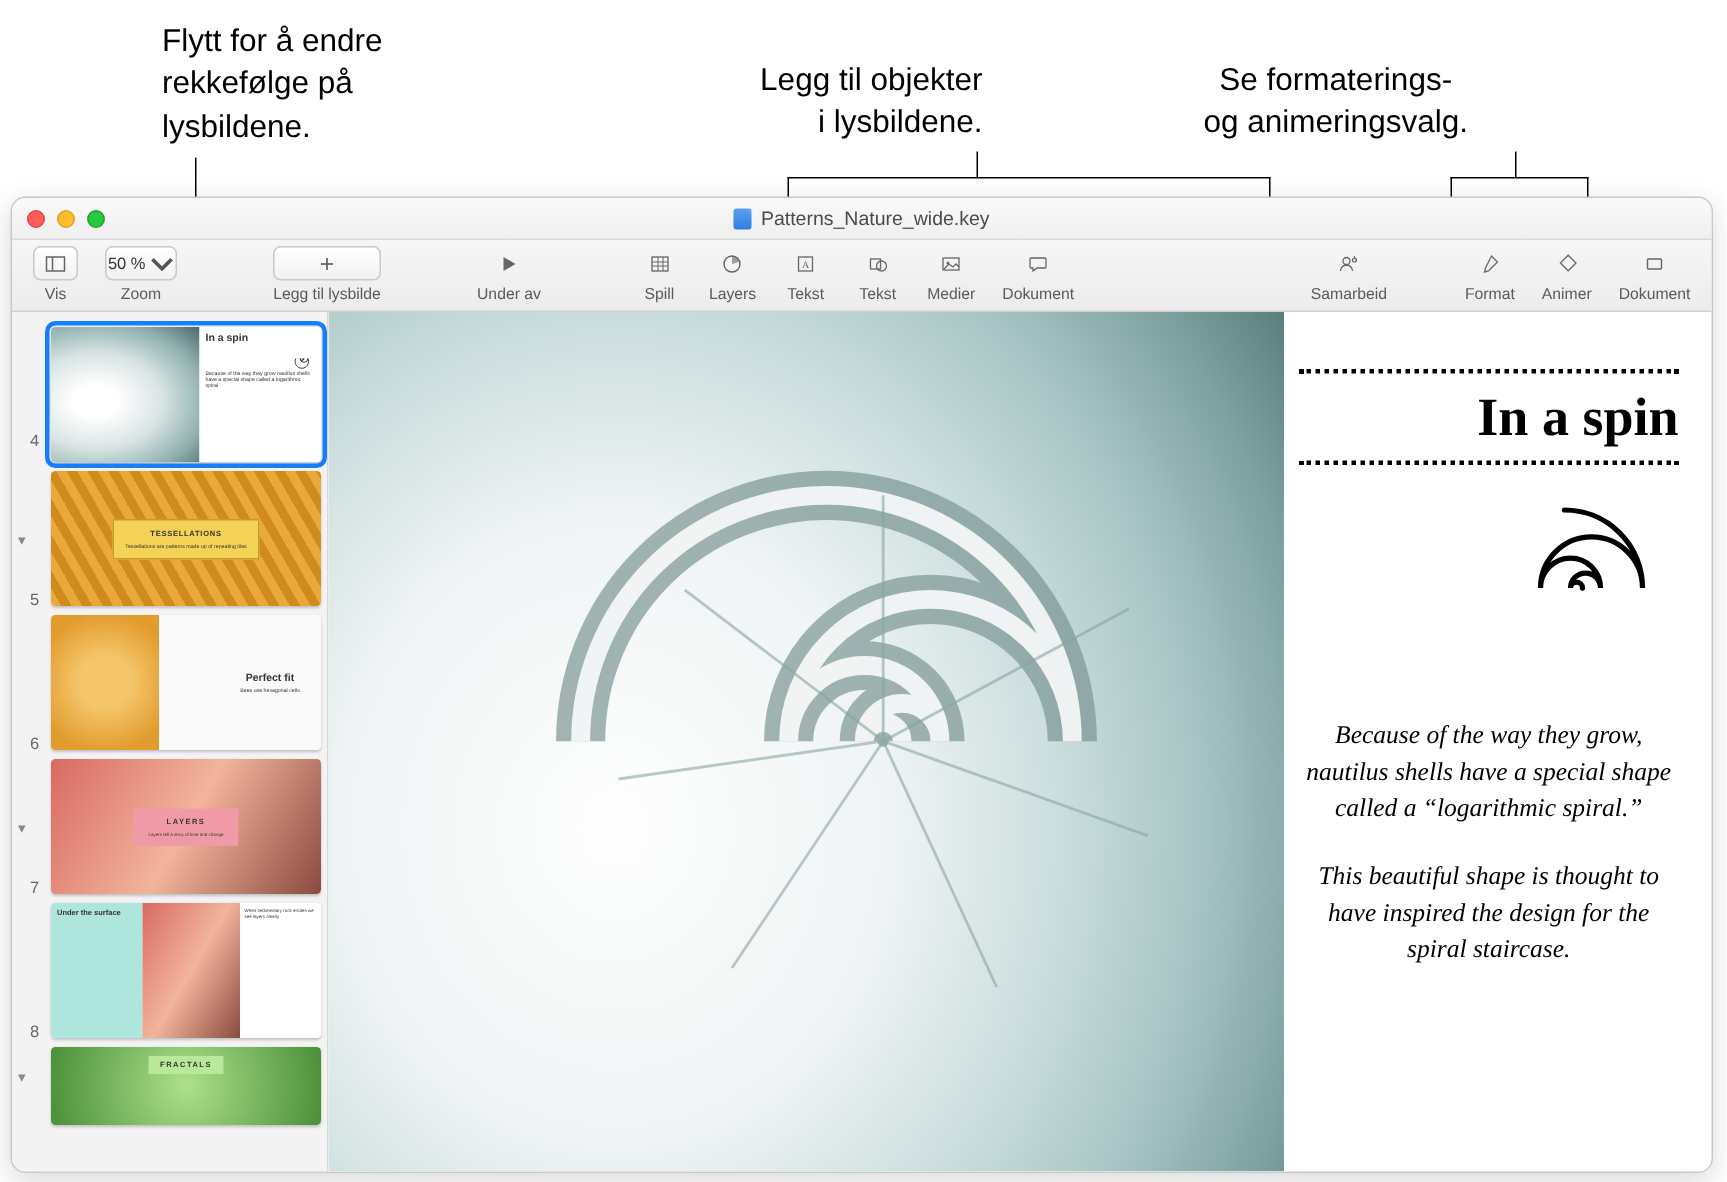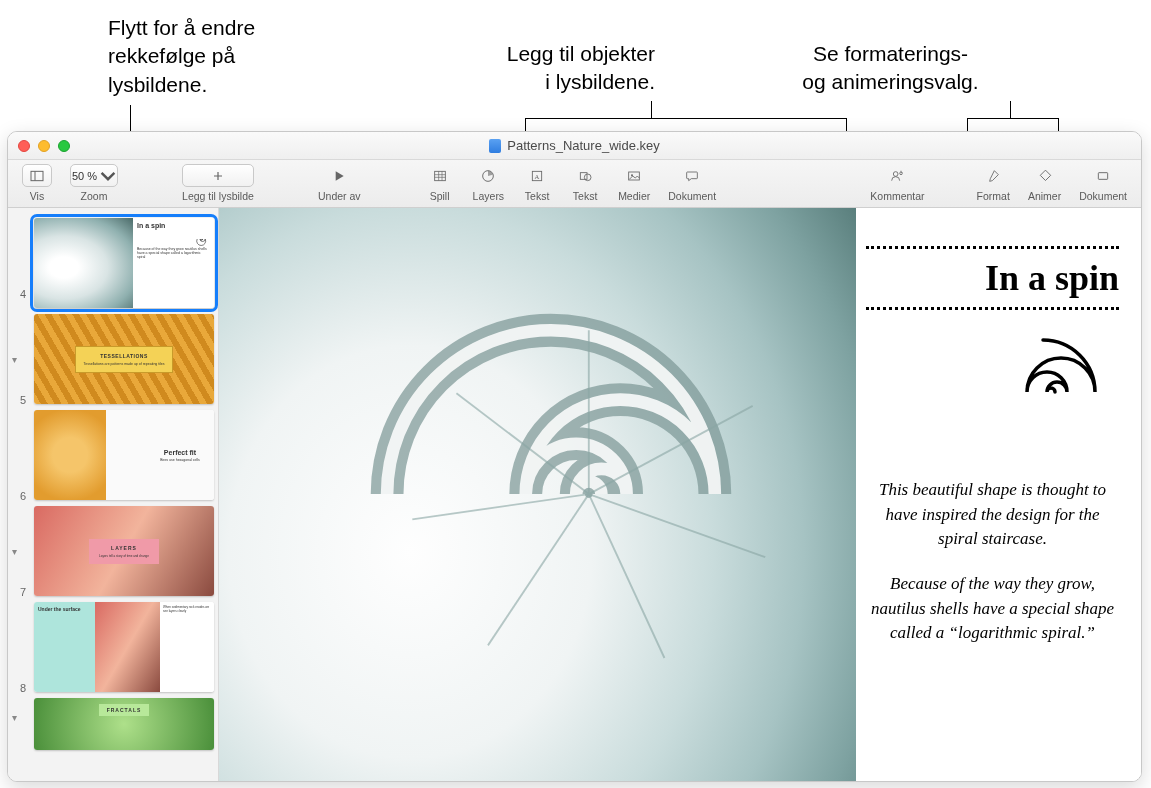--- a/index.html
+++ b/index.html
@@ -396,21 +396,21 @@
     <div class="tool-btn">
       <div class="tool-icon-plain">
         <svg viewBox="0 0 24 24">
             <circle cx="10" cy="9" r="3.5" fill="none" stroke="#666" stroke-width="1.3"></circle>
             <path d="M4 19 a6 6 0 0 1 12 0" fill="none" stroke="#666" stroke-width="1.3"></path>
             <circle cx="18" cy="8" r="2" fill="none" stroke="#666" stroke-width="1.2"></circle>
             <line x1="18" y1="4" x2="18" y2="6" stroke="#666"></line>
             <line x1="20" y1="6" x2="18" y2="8" stroke="#666"></line>
           </svg>
       </div>
-      <span>Kommentar</span>
+      <span>Samarbeid</span>
     </div>
 
     <div style="width:28px;"></div>
 
     <div class="tool-btn">
       <div class="tool-icon-plain">
         <svg viewBox="0 0 24 24">
             <path d="M14 4 l6 6 -9 9 -4 1 1-4 z" fill="none" stroke="#666" stroke-width="1.3"></path>
           </svg>
       </div>
@@ -572,20 +572,20 @@
           <div class="spiral-graphic">
             <svg viewBox="0 0 120 120">
               <path d="M62 60
                        a4 4 0 1 0 -8 0
                        a10 10 0 1 1 20 0
                        a20 20 0 1 0 -40 0
                        a34 34 0 1 1 68 0
                        a52 52 0 0 0 -52 -52" fill="none" stroke="#000" stroke-width="3.5" stroke-linecap="round"></path>
             </svg>
           </div>
+          <p class="slide-para">Because of the way they grow, nautilus shells have a special shape called a “logarithmic spiral.”</p>
           <p class="slide-para">This beautiful shape is thought to have inspired the design for the spiral staircase.</p>
-          <p class="slide-para">Because of the way they grow, nautilus shells have a special shape called a “logarithmic spiral.”</p>
         </div>
       </div>
     </div>
 
   </div>
 </div>
 
 </body></html>

